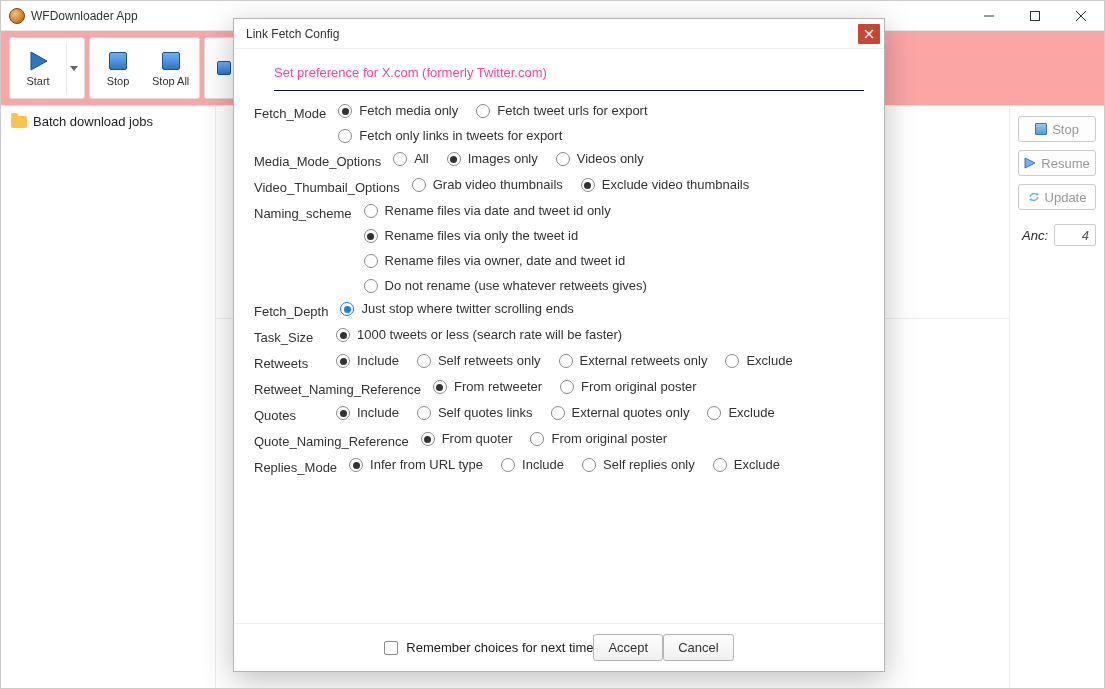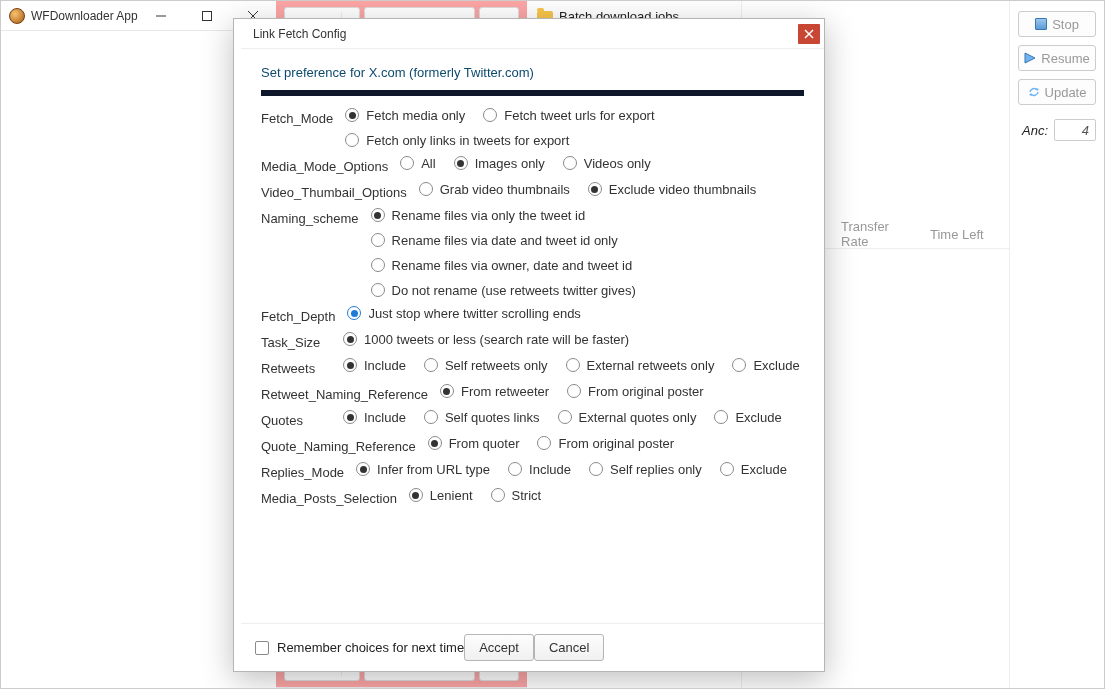--- a/index.html
+++ b/index.html
@@ -1,17 +1,17 @@
 <!DOCTYPE html>
 <html><head>
 <meta charset="utf-8">
 <style>
   * { box-sizing: border-box; font-family: "Segoe UI", Tahoma, sans-serif; font-size: 13px; }
   html, body { margin:0; padding:0; height:100%; background:#fff; color:#222; }
-  .window { width:1105px; height:689px; border:1px solid #ccc; position:relative; background:#fff; display:flex; flex-direction:row; overflow:hidden;}
+  .window { width:1105px; height:689px; border:1px solid #ccc; position:relative; background:#fff; display:flex; flex-direction:column; overflow:hidden;}
   
   .titlebar { height:30px; display:flex; align-items:center; justify-content:space-between; border-bottom:1px solid #e8e8e8;}
   .titlebar-left { display:flex; align-items:center; padding-left:8px; gap:6px;}
   .app-icon { width:16px; height:16px; border-radius:50%; background:radial-gradient(circle at 5px 5px,#f7c26b,#a85a1a); border:1px solid #7b3e0e;}
   .title-text { font-size:12px; color:#333;}
   .win-controls { display:flex; }
   .win-btn { width:46px; height:30px; display:flex; align-items:center; justify-content:center; color:#333;}
   
   .menubar { height:24px; display:flex; align-items:center; padding:0 10px; gap:4px; border-bottom:1px solid #eee;}
   .menu-item { padding:3px 10px; color:#222; border-radius:2px;}
@@ -36,37 +36,37 @@
   .panel-btn{ height:26px; border:1px solid #ccc; border-radius:3px; background:#fdfdfd; display:flex; align-items:center; justify-content:center; gap:5px; color:#999; font-size:12px;}
   .panel-btn .sq2{width:12px;height:12px;background:linear-gradient(#9cc7ef,#5b9bd6);border:1px solid #3a76ad;border-radius:1px;}
   .anc-row{display:flex;align-items:center;justify-content:flex-end;gap:6px;margin-top:6px;font-style:italic;}
   .anc-row .numbox{width:42px;height:22px;border:1px solid #ccc;border-radius:2px;display:flex;align-items:center;justify-content:flex-end;padding:0 6px;color:#555;background:#fff;}
   
   .table-head{ height:28px; border-bottom:1px solid #eee; display:flex; align-items:center; color:#999; font-size:12px;}
   .table-head .thcell{ flex:1; padding:0 10px;}
   .table-head .th-tr{ width:110px; text-align:left;}
   .table-head .th-tl{ width:110px; text-align:left;}
   
-  .dialog{ position:absolute; left:232px; top:17px; width:592px; height:654px; background:#fff; border:1px solid #b5b5b5; box-shadow:0 8px 30px rgba(0,0,0,0.25); display:flex; flex-direction:column;padding-left:7px;}
+  .dialog{ position:absolute; left:232px; top:17px; width:652px; height:654px; background:#fff; border:1px solid #b5b5b5; box-shadow:0 8px 30px rgba(0,0,0,0.25); display:flex; flex-direction:column;}
   .dlg-titlebar{ height:30px; display:flex; align-items:center; justify-content:space-between; border-bottom:1px solid #eee; padding:0 4px 0 12px;}
   .dlg-title{ font-size:12px; color:#333;}
   .dlg-close{ width:22px; height:20px; background:#c74634; color:#fff; display:flex; align-items:center; justify-content:center; font-size:12px; border-radius:1px;}
   .dlg-body{ flex:1; overflow:auto; padding:12px 20px;}
-  .subtitle{ color:#0c4a6e; padding:4px 0 10px; border-bottom:6px solid #0f172a; margin-bottom:12px;}
+  .subtitle{ color:#ec4899; padding:4px 0 10px; border-bottom:1px solid #0f172a; margin-bottom:12px;margin-left:20px;}
   .row{ display:flex; align-items:flex-start; margin-bottom:8px;}
   .row-label{ width:auto; min-width:70px; padding-top:3px; color:#333; margin-right:12px; white-space:nowrap;}
   .opts{ display:flex; flex-wrap:wrap; gap:6px 18px; align-items:center; flex:1;}
   .opts.col{ flex-direction:column; align-items:flex-start; gap:10px;}
-  .radio{ display:flex; align-items:flex-start; gap:7px; cursor:default;}
+  .radio{ display:flex; align-items:flex-end; gap:7px; cursor:default;}
   .rbullet{ width:14px; height:14px; border:1px solid #8a8a8a; border-radius:50%; display:flex; align-items:center; justify-content:center; background:#fff;}
   .rbullet.sel:after{ content:""; width:7px; height:7px; border-radius:50%; background:#333;}
   .rbullet.selblue{ border-color:#1e7bd6;}
   .rbullet.selblue:after{ content:""; width:7px; height:7px; border-radius:50%; background:#1e7bd6;}
   .rtext{ color:#333;}
-  .dlg-footer{ border-top:1px solid #eee; padding:10px 14px; display:flex; align-items:center; justify-content:flex-start;}
+  .dlg-footer{ border-top:1px solid #eee; padding:10px 14px; display:flex; align-items:center; justify-content:center;}
   .chk{ display:flex; align-items:center; gap:8px;}
   .chkbox{ width:14px; height:14px; border:1px solid #8a8a8a; background:#fff; border-radius:2px;}
   .dlg-actions{ display:flex; gap:0;}
   .btn{ padding:5px 14px; border:1px solid #b5b5b5; border-radius:3px; background:linear-gradient(#fdfdfd,#f0f0f0); color:#333;}
   svg{display:block;}
 </style>
 </head>
 <body>
 
 <div class="window">
@@ -244,40 +244,40 @@
                 <div class="rbullet sel"></div>
                 <span class="rtext">Exclude video thumbnails</span>
               </div>
             </div>
           </div>
           <div class="row">
             <div class="row-label">Naming_scheme</div>
             <div class="opts col">
               <div style="display: flex; gap: 18px;">
                 <div class="radio">
+                  <div class="rbullet"></div>
+                  <span class="rtext">Rename files via date and tweet id only</span>
+                </div>
+              </div>
+              <div style="display: flex; gap: 18px;">
+                <div class="radio">
                   <div class="rbullet sel"></div>
                   <span class="rtext">Rename files via only the tweet id</span>
                 </div>
               </div>
               <div style="display: flex; gap: 18px;">
                 <div class="radio">
                   <div class="rbullet"></div>
-                  <span class="rtext">Rename files via date and tweet id only</span>
+                  <span class="rtext">Rename files via owner, date and tweet id</span>
                 </div>
               </div>
               <div style="display: flex; gap: 18px;">
                 <div class="radio">
                   <div class="rbullet"></div>
-                  <span class="rtext">Rename files via owner, date and tweet id</span>
-                </div>
-              </div>
-              <div style="display: flex; gap: 18px;">
-                <div class="radio">
-                  <div class="rbullet"></div>
-                  <span class="rtext">Do not rename (use retweets twitter gives)</span>
+                  <span class="rtext">Do not rename (use whatever retweets gives)</span>
                 </div>
               </div>
             </div>
           </div>
           <div class="row">
             <div class="row-label">Fetch_Depth</div>
             <div class="opts col">
               <div style="display: flex; gap: 18px;">
                 <div class="radio">
                   <div class="rbullet selblue"></div>
@@ -376,33 +376,20 @@
                 <div class="rbullet"></div>
                 <span class="rtext">Include</span>
               </div>
               <div class="radio">
                 <div class="rbullet"></div>
                 <span class="rtext">Self replies only</span>
               </div>
               <div class="radio">
                 <div class="rbullet"></div>
                 <span class="rtext">Exclude</span>
-              </div>
-            </div>
-          </div>
-          <div class="row">
-            <div class="row-label">Media_Posts_Selection</div>
-            <div class="opts">
-              <div class="radio">
-                <div class="rbullet sel"></div>
-                <span class="rtext">Lenient</span>
-              </div>
-              <div class="radio">
-                <div class="rbullet"></div>
-                <span class="rtext">Strict</span>
               </div>
             </div>
           </div>
         </div>
     </div>
 
     <div class="dlg-footer">
       <div class="chk">
         <div class="chkbox"></div>
         <span>Remember choices for next time</span>

